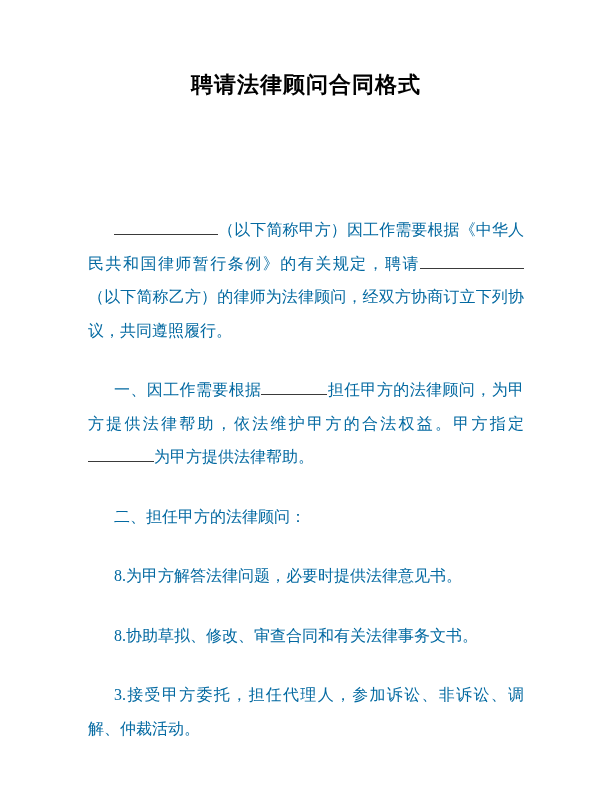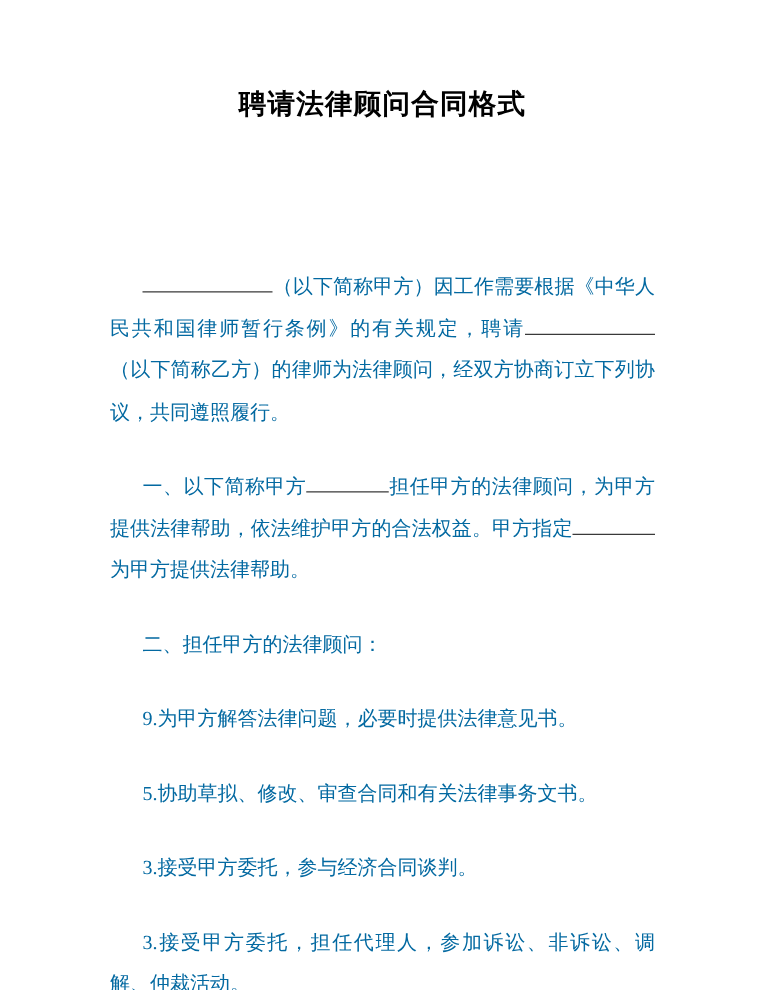--- a/index.html
+++ b/index.html
@@ -13,21 +13,21 @@
     overflow: hidden;
     font-family: "Liberation Serif", "DejaVu Serif", serif;
   }
   .page {
     width: 436px;
     margin: 0 auto;
     padding-top: 70px;
   }
   .doc-title {
     margin: 0;
-    font-family: Liberation Mono, monospace;
+    font-family: Liberation Serif, serif;
     font-weight: bold;
     font-size: 22px;
     line-height: 30px;
     letter-spacing: 1px;
     text-align: center;
     color: #000000;
   }
   .para {
     margin: 0 0 26px 0;
     font-size: 16px;
@@ -50,25 +50,24 @@
 </style>
 </head>
 <body>
 
 <div class="page">
 
   <h1 class="doc-title">聘请法律顾问合同格式</h1>
 
   <p class="para intro"><span class="blank blank-long"></span><span>（以下简称甲方）因工作需要根据《中华人民共和国律师暂行条例》的有关规定，聘请</span><span class="blank blank-long"></span><span>（以下简称乙方）的律师为法律顾问，经双方协商订立下列协议，共同遵照履行。</span></p>
 
-  <p class="para"><span>一、以下简称甲方</span><span class="blank blank-short"></span><span>担任甲方的法律顾问，为甲方提供法律帮助，依法维护甲方的合法权益。甲方指定</span><span class="blank blank-short"></span><span>为甲方提供法律帮助。</span></p>
+  <p class="para"><span>一、因工作需要根据</span><span class="blank blank-short"></span><span>担任甲方的法律顾问，为甲方提供法律帮助，依法维护甲方的合法权益。甲方指定</span><span class="blank blank-short"></span><span>为甲方提供法律帮助。</span></p>
 
   <p class="para">二、担任甲方的法律顾问：</p>
 
-  <p class="para">9.为甲方解答法律问题，必要时提供法律意见书。</p>
+  <p class="para">8.为甲方解答法律问题，必要时提供法律意见书。</p>
 
-  <p class="para">5.协助草拟、修改、审查合同和有关法律事务文书。</p>
+  <p class="para">8.协助草拟、修改、审查合同和有关法律事务文书。</p>
 
-  <p class="para">3.接受甲方委托，参与经济合同谈判。</p>
 
   <p class="para">3.接受甲方委托，担任代理人，参加诉讼、非诉讼、调解、仲裁活动。</p>
 
 </div>
 
 </body></html>

